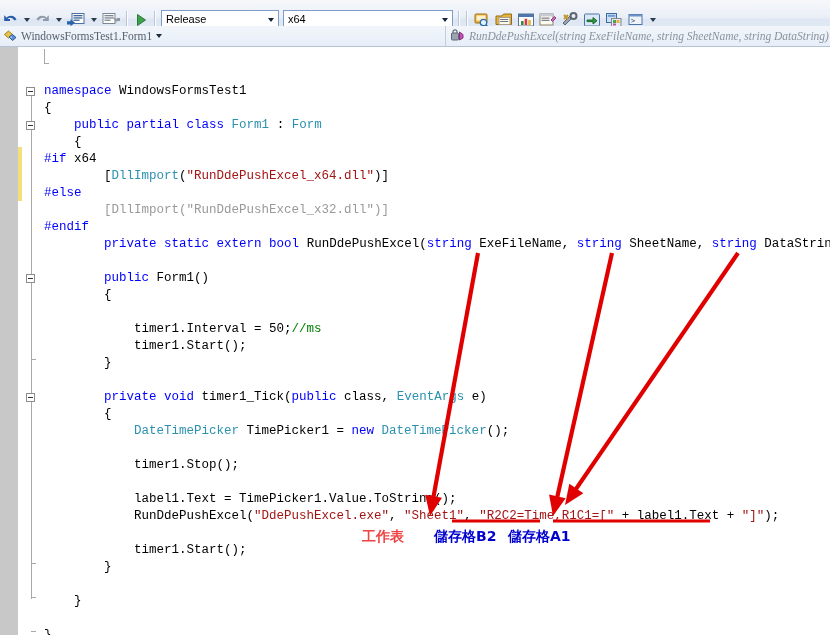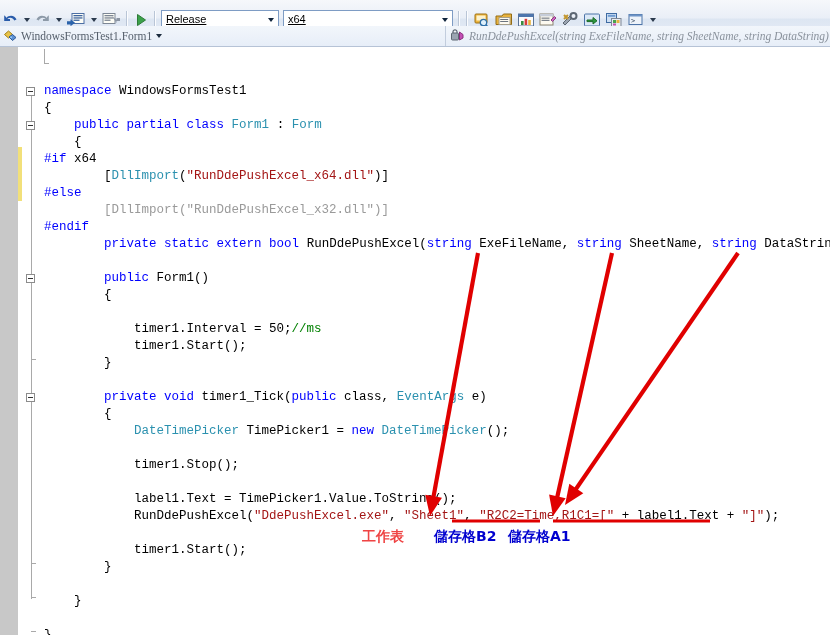--- a/index.html
+++ b/index.html
@@ -19,21 +19,20 @@
   
   .toolbar {
     position: absolute;
     left: 0; top: 0;
     width: 830px; height: 40px;
     background: linear-gradient(to bottom, #f6f8fb 0%, #eaeff7 45%, #dde6f2 50%, #e6edf7 100%);
     border-bottom: 1px solid #b6c3d6;
     box-sizing: border-box;
     display: flex;
     align-items: center;
-    text-decoration: underline;
   }
   .tb-btn {
     height: 22px;
     min-width: 20px;
     display: flex;
     align-items: center;
     justify-content: center;
     padding: 0 2px;
     box-sizing: border-box;
   }

